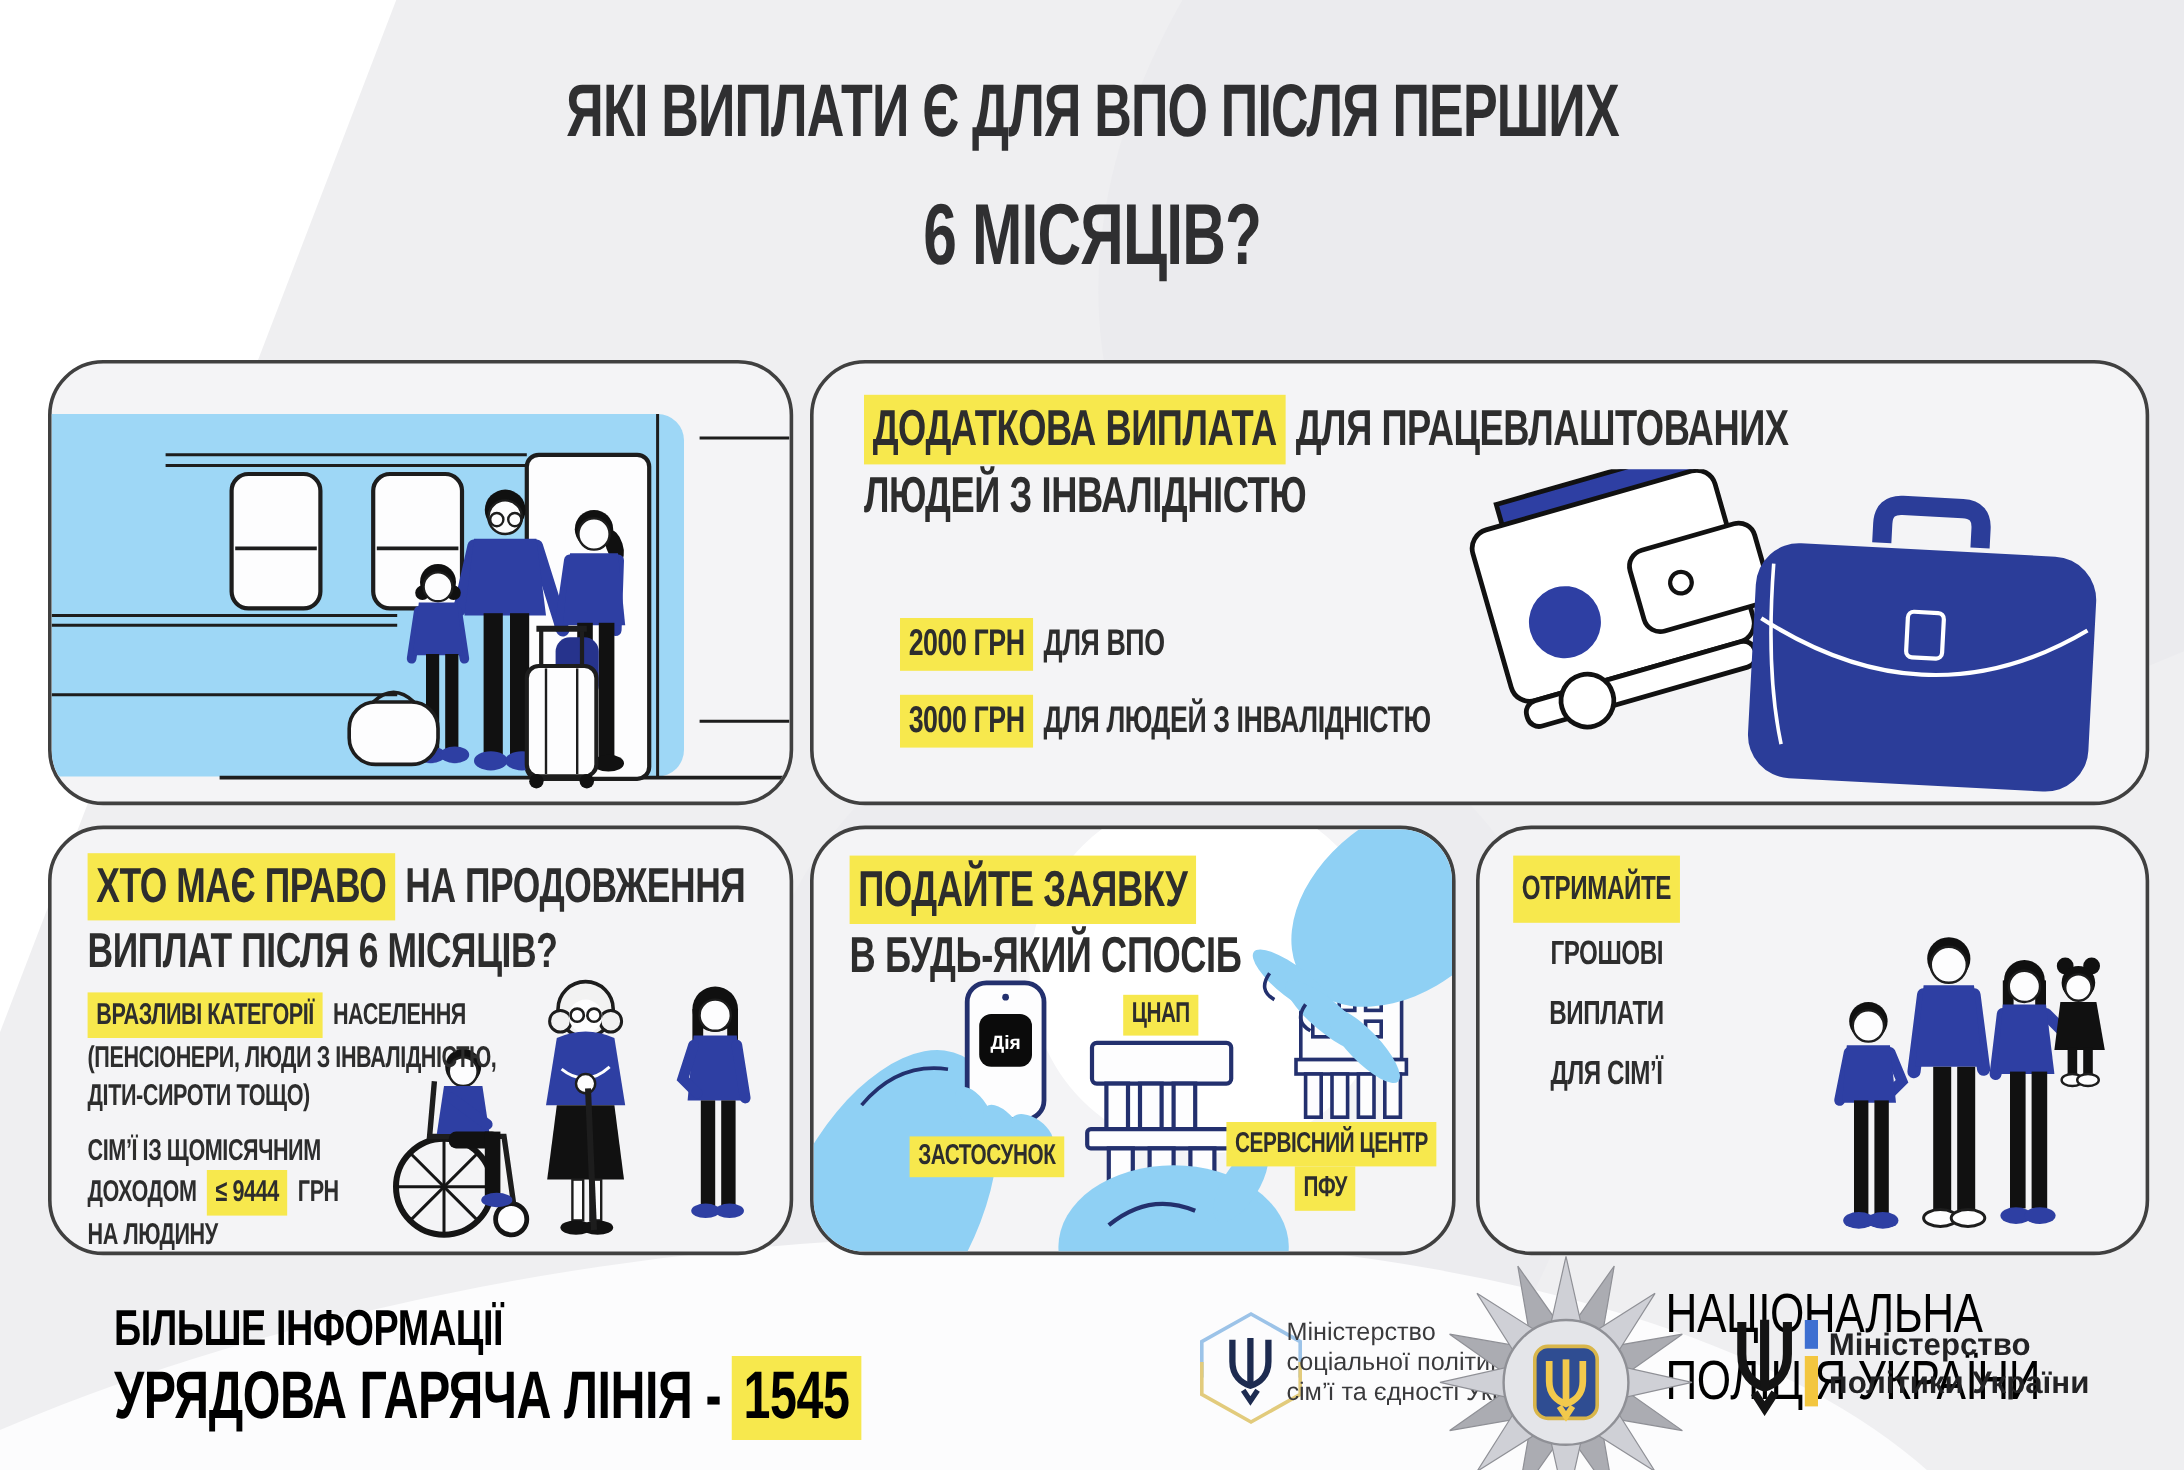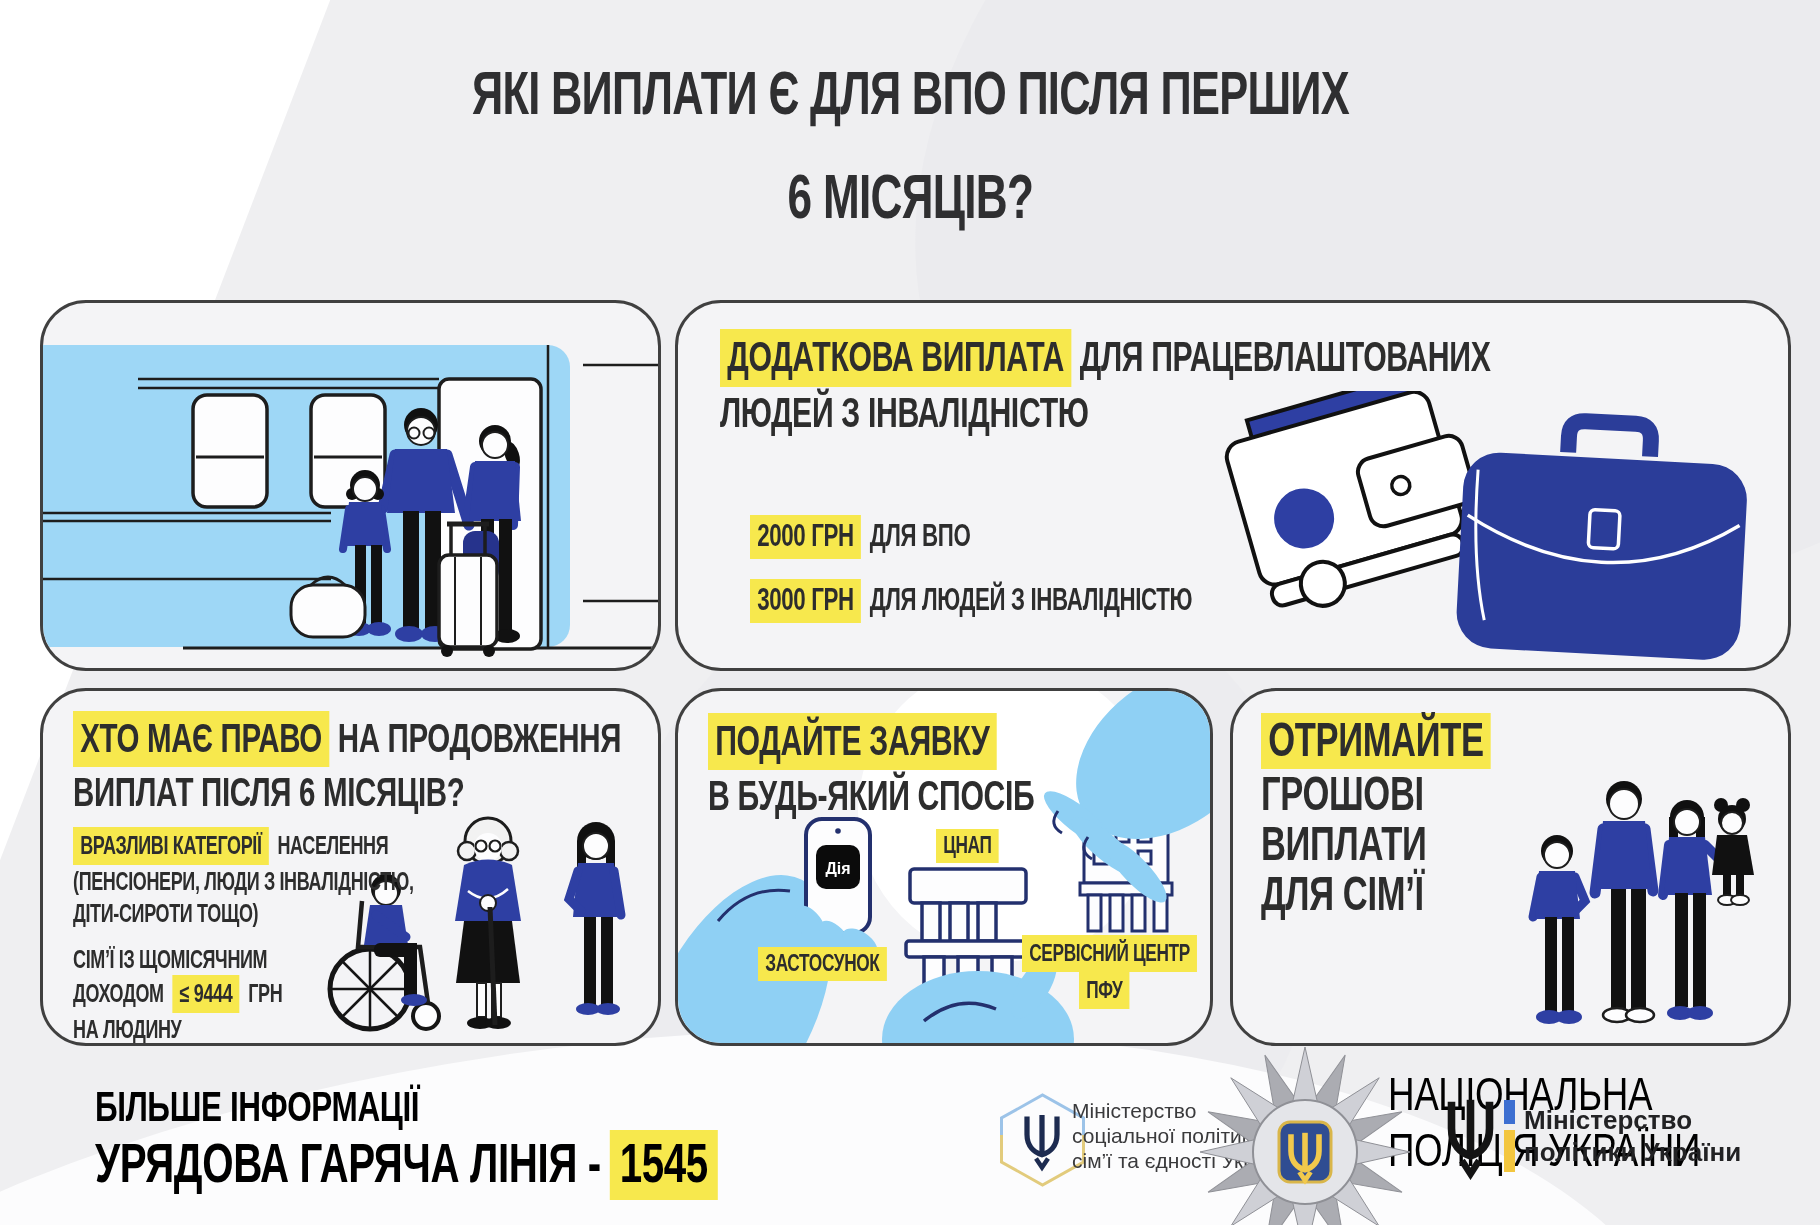--- a/index.html
+++ b/index.html
@@ -13,21 +13,21 @@
   .bg-gray-2{position:absolute;left:620px;top:560px;width:700px;height:700px;background:#ECECEF;border-radius:50%;}
 
   
   .cond{display:inline-block;white-space:nowrap;transform:scaleX(.72);transform-origin:0 50%;letter-spacing:-.5px;}
   .cond-c{display:inline-block;white-space:nowrap;transform:scaleX(.70);transform-origin:50% 50%;letter-spacing:-1px;}
   .hl{background:#F7E84D;padding:2px 10px 4px;display:inline-block;}
   .gap{margin-left:12px;display:inline-block;}
 
   .title{position:absolute;left:0;top:42px;width:100%;text-align:center;font-weight:700;color:#2F2F31;z-index:3;}
   .title .t1{font-size:62px;line-height:102px;}
-  .title .t2{font-size:63px;line-height:104px;}
+  .title .t2{font-size:72px;line-height:104px;}
 
   .card{position:absolute;background:#F4F4F6;border:3px solid #404040;border-radius:46px;overflow:hidden;z-index:2;}
   #card-train{left:40px;top:300px;width:615px;height:365px;}
   #card-extra{left:675px;top:300px;width:1110px;height:365px;}
   #card-elig{left:40px;top:688px;width:615px;height:352px;}
   #card-apply{left:675px;top:688px;width:532px;height:352px;}
   #card-receive{left:1230px;top:688px;width:555px;height:352px;}
 
   .h-card{font-weight:700;color:#2D2D2D;}
   #card-extra .h-card{position:absolute;left:42px;top:26px;font-size:42px;line-height:52px;z-index:2;}
@@ -40,21 +40,21 @@
   .elig-para2{position:absolute;left:30px;top:252px;font-size:25px;line-height:32px;font-weight:700;z-index:2;}
   #elig-illustration{position:absolute;right:10px;bottom:6px;z-index:1;}
 
   #card-apply .h-card{position:absolute;left:30px;top:22px;font-size:42px;line-height:51px;z-index:2;}
   .apply-label{position:absolute;z-index:3;font-size:24px;font-weight:700;}
   #label-app{left:80px;top:256px;}
   #label-cnap{left:258px;top:138px;}
   #label-pfu{left:344px;top:244px;width:185px;text-align:center;line-height:31px;}
   #apply-illustration{position:absolute;left:0;top:0;z-index:1;}
 
-  #card-receive .h-card{position:absolute;left:28px;top:22px;font-size:48px;line-height:50px;z-index:2;}
+  #card-receive .h-card{position:absolute;left:28px;top:22px;font-size:28px;line-height:50px;z-index:2;text-align:center;}
   #receive-illustration{position:absolute;right:14px;bottom:4px;z-index:1;}
 
   .footer{position:absolute;left:95px;top:1084px;z-index:3;font-weight:700;color:#000000;}
   .footer .f1{font-size:42px;line-height:46px;}
   .footer .f2{font-size:56px;line-height:66px;}
   .footer .hl{padding:0 14px 4px;}
 
   
   .police-text{position:absolute;left:1388px;top:1066px;z-index:2;color:#000000;font-weight:400;font-size:46px;line-height:56px;}
   .soc-logo{position:absolute;left:995px;top:1090px;z-index:3;}

